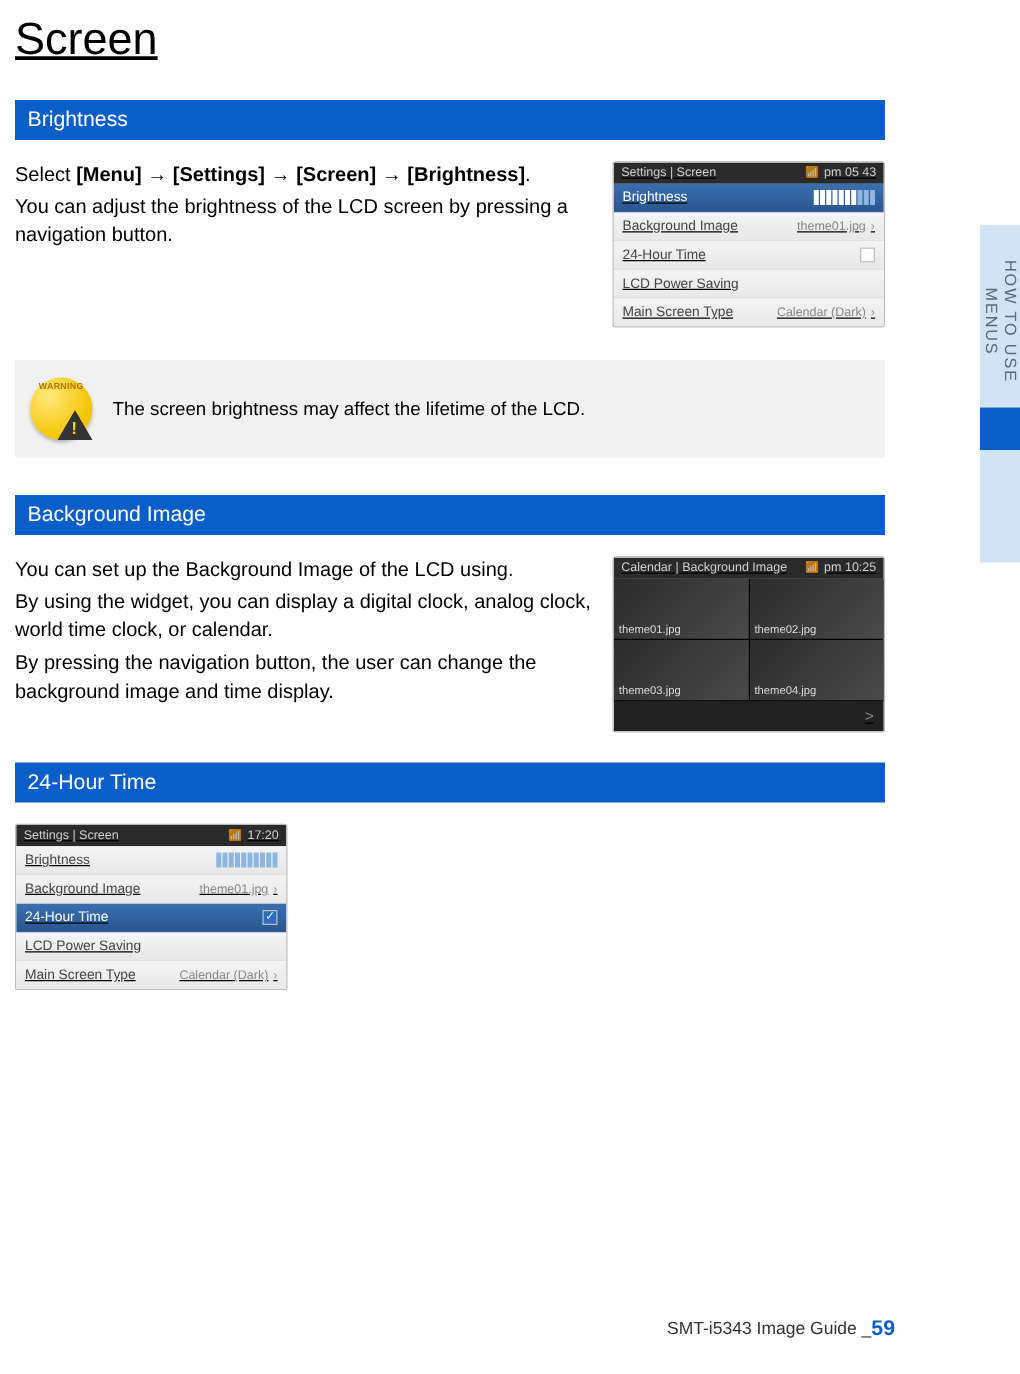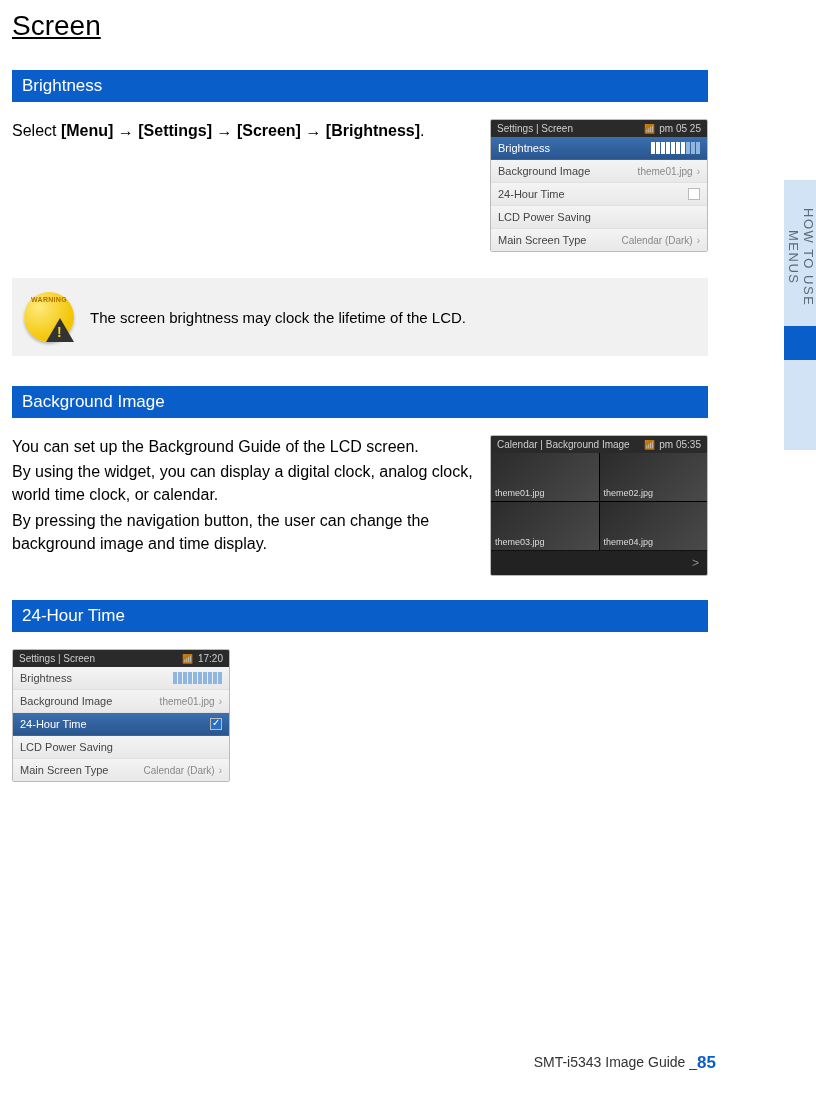--- a/index.html
+++ b/index.html
@@ -1,25 +1,25 @@
 <!DOCTYPE html>
 <html><head>
 <meta charset="utf-8">
 <style>
   * { box-sizing: border-box; margin: 0; padding: 0; }
   body { font-family: Arial, Helvetica, sans-serif; width: 816px; height: 1099px; position: relative; background: #fff; color: #000; }
   .page { padding: 10px 12px 0 12px; width: 720px; }
-  .page-title { font-size: 28px; text-decoration: underline; margin-bottom: 28px; font-weight: 400; }
+  .page-title { font-size: 36px; text-decoration: underline; margin-bottom: 28px; font-weight: 400; }
   .section-header { background: #0a5ec9; color: #fff; font-size: 17px; padding: 6px 10px; margin-bottom: 10px; }
   .section-body { display: flex; gap: 12px; margin-bottom: 24px; margin-top: 17px; }
   .text-col { flex: 1; font-size: 16px; line-height: 1.45; }
   .text-col p { margin-bottom: 2px; }
   .mpath { font-weight: 400; }
   .mpath b { font-weight: 700; }
-  .shot { width: 218px; }
+  .shot { width: 218px; text-decoration: underline; }
   .device { width: 218px; border: 1px solid #bbb; border-radius: 2px; overflow: hidden; font-size: 11px; }
   .dev-top { background: #2a2a2a; color: #cfcfcf; display: flex; justify-content: space-between; padding: 3px 6px; font-size: 10px; }
   .dev-wifi::before { content: "📶"; font-size: 9px; margin-right: 4px; opacity: .7; }
   .dev-row { display: flex; justify-content: space-between; align-items: center; padding: 5px 7px; border-bottom: 1px solid rgba(0,0,0,0.08); background: linear-gradient(#f4f4f4,#e8e8e8); color: #444; }
   .dev-row.sel { background: linear-gradient(#3a6fb0,#2a568e); color: #fff; }
   .dev-row .lbl { font-size: 11px; }
   .dev-row .val { font-size: 10px; color: #888; }
   .bars { display: flex; gap: 1px; }
   .bars span { width: 4px; height: 12px; background: #8fb6e0; display: inline-block; }
   .bars .on { background: #fff; }
@@ -51,26 +51,27 @@
 
 <div class="page">
   <h1 class="page-title">Screen</h1>
 
   <div class="section-header">Brightness</div>
   <div class="section-body">
     <div class="text-col">
       <p class="mpath">
         <span>Select </span><b>[Menu]</b><b> → </b><b>[Settings]</b><b> → </b><b>[Screen]</b><b> → </b><b>[Brightness]</b><span>.</span>
       </p>
+      <p>You can adjust the brightness of the LCD screen by pressing a navigation button.</p>
     </div>
     <div class="shot">
       <div class="device">
         <div class="dev-top">
           <span>Settings | Screen</span>
-          <span class="dev-wifi">pm 05 25</span>
+          <span class="dev-wifi">pm 05 43</span>
         </div>
         <div class="dev-row sel">
           <span class="lbl">Brightness</span>
           <span class="bars">
               <span class="on"></span>
               <span class="on"></span>
               <span class="on"></span>
               <span class="on"></span>
               <span class="on"></span>
               <span class="on"></span>
@@ -99,35 +100,35 @@
       </div>
     </div>
   </div>
 
   <div class="warning-box">
     <div class="warn-icon">
       <div class="circ"></div>
       <span class="warn-label">WARNING</span>
       <div class="tri"></div>
     </div>
-    <div>The screen brightness may clock the lifetime of the LCD.</div>
+    <div>The screen brightness may affect the lifetime of the LCD.</div>
   </div>
 
   <div class="section-header">Background Image</div>
   <div class="section-body">
     <div class="text-col">
-      <p>You can set up the Background Guide of the LCD screen.</p>
+      <p>You can set up the Background Image of the LCD using.</p>
       <p>By using the widget, you can display a digital clock, analog clock, world time clock, or calendar.</p>
       <p>By pressing the navigation button, the user can change the background image and time display.</p>
     </div>
     <div class="shot">
       <div class="device">
         <div class="dev-top">
           <span>Calendar | Background Image</span>
-          <span class="dev-wifi">pm 05:35</span>
+          <span class="dev-wifi">pm 10:25</span>
         </div>
         <div class="bg-grid">
           <div class="bg-cell">
               <span class="cap">theme01.jpg</span>
             </div>
           <div class="bg-cell">
               <span class="cap">theme02.jpg</span>
             </div>
           <div class="bg-cell">
               <span class="cap">theme03.jpg</span>
@@ -186,14 +187,14 @@
 
 </div>
 
 <div class="side-tab">
   <div class="label">HOW TO USE MENUS</div>
   <div class="mid"></div>
   <div class="label" style="flex:0.6"></div>
 </div>
 
 <div class="footer">
-  <span>SMT-i5343 Image Guide _</span><span class="pgnum">85</span>
+  <span>SMT-i5343 Image Guide _</span><span class="pgnum">59</span>
 </div>
 
 </body></html>

